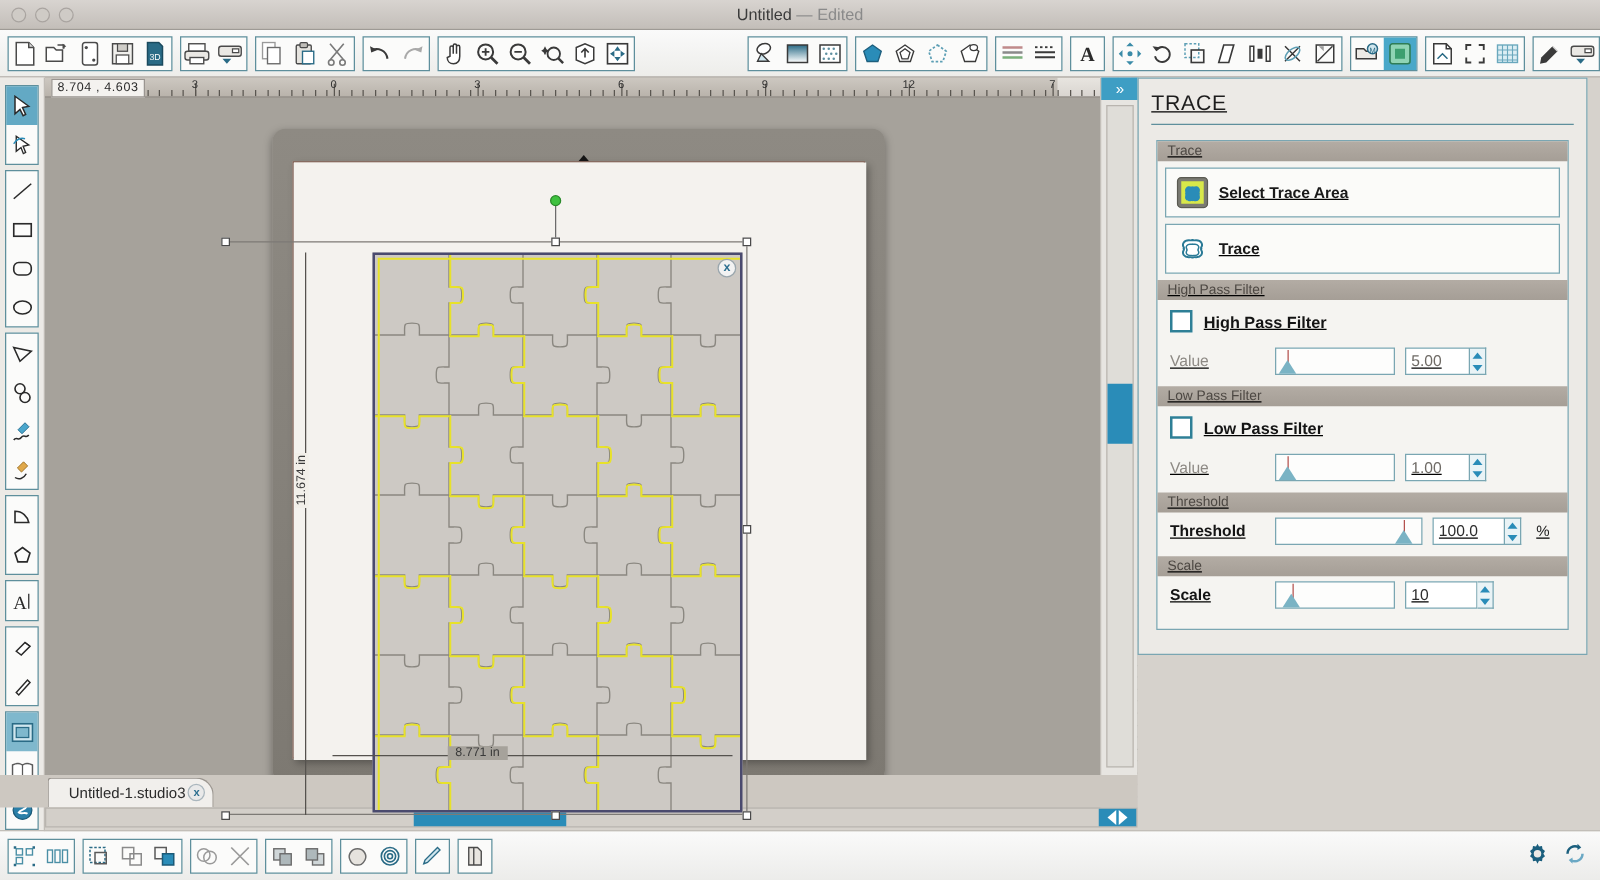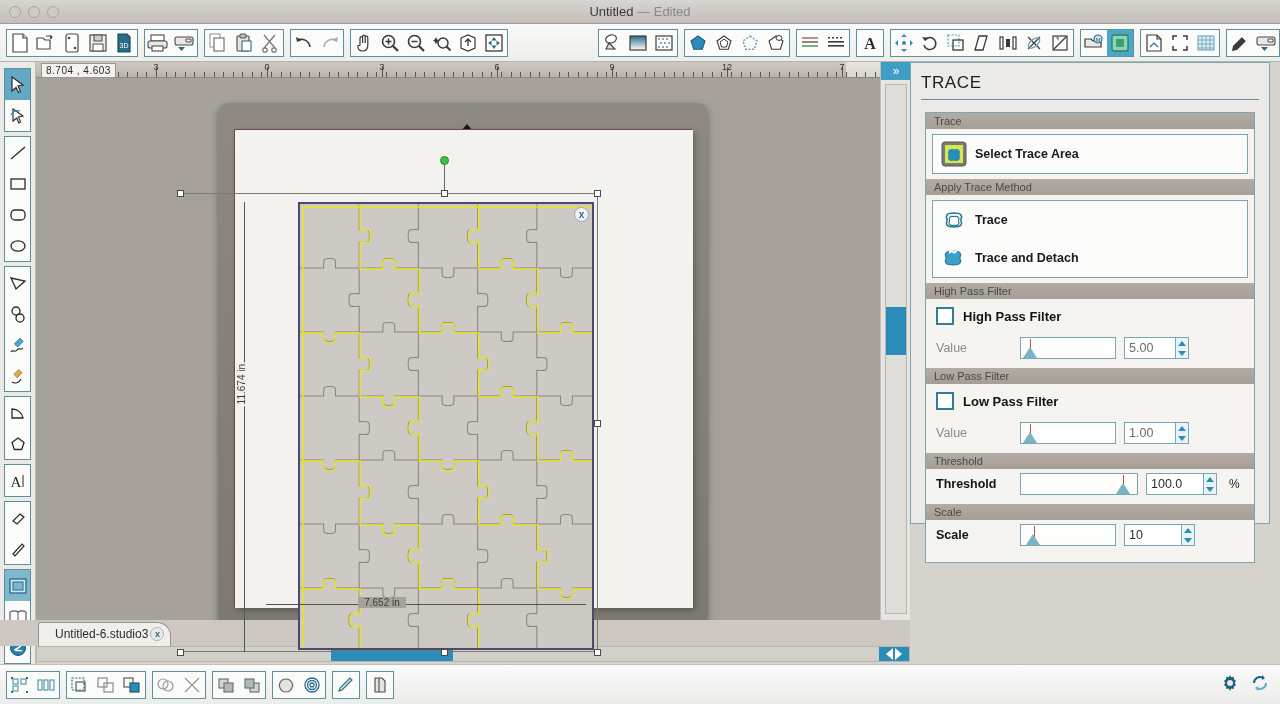--- a/index.html
+++ b/index.html
@@ -225,21 +225,21 @@
     position: absolute; left: 0; top: 664px; width: 1280px; height: 40px;
     background: linear-gradient(#fafafa, #ececea);
     border-top: 1px solid #c2beb8;
     display: flex; align-items: center; padding-left: 6px; gap: 6px;
   }
   .bb-right { position: absolute; right: 10px; top: 8px; display: flex; gap: 10px; }
 
   
   .panel {
     position: absolute; left: 910px; top: 62px; width: 360px; height: 462px;
-    background: #eceae6; border: 1px solid #7aa6b2;
+    background: #eceae6; border: 1px solid #7aa6b2; text-decoration: underline;
   }
   .panel-title {
     font-size: 17px; color: #1d1d1d; padding: 10px 0 6px 10px;
     letter-spacing: 0.6px;
   }
   .panel-rule { height: 1px; background: #5e8f9c; margin: 0 10px 12px 10px; }
   .panel-body { margin: 0 14px; border: 1px solid #7aa6b2; background: #f5f4f1; }
   .sect-head {
     background: linear-gradient(#b3aca4, #a59e96);
     font-size: 11px; color: #4d4843; padding: 2px 8px;
@@ -926,21 +926,21 @@
     <div class="sel-handle" style="left:558px;top:128px;"></div>
     <div class="sel-handle" style="left:558px;top:358px;"></div>
     <div class="sel-handle" style="left:141px;top:587px;"></div>
     <div class="sel-handle" style="left:405px;top:587px;"></div>
     <div class="sel-handle" style="left:558px;top:587px;"></div>
 
     <div class="dim-line" style="left:208px;top:140px;width:1px;height:450px;"></div>
     <div class="dim-label" style="left:200px;top:300px;writing-mode:vertical-rl;transform:rotate(180deg);background:#f2efe9;padding:2px 0;">11.674 in</div>
 
     <div class="dim-line" style="left:230px;top:542px;width:320px;height:1px;"></div>
-    <div class="dim-label" style="left:346px;top:535px;transform:translateX(-50%);background:#a6a29b;padding:0 6px;">7.652 in</div>
+    <div class="dim-label" style="left:346px;top:535px;transform:translateX(-50%);background:#a6a29b;padding:0 6px;">8.771 in</div>
 
     <div class="ruler-v">
       <div class="rv-tick" style="top:77px;width:10px;"></div>
       <div class="rv-lab" style="top:77px;">0</div>
       <div class="rv-tick" style="top:192px;width:10px;"></div>
       <div class="rv-lab" style="top:192px;">3</div>
       <div class="rv-tick" style="top:307px;width:10px;"></div>
       <div class="rv-lab" style="top:307px;">6</div>
       <div class="rv-tick" style="top:422px;width:10px;"></div>
       <div class="rv-lab" style="top:422px;">9</div>
@@ -1020,21 +1020,21 @@
       <div class="vs-thumb"></div>
     </div>
     <div class="vs-arrows">
       <i class="up"></i>
       <i class="dn"></i>
     </div>
   </div>
 
   <div class="tabbar">
     <div class="doc-tab">
-      <span>Untitled-6.studio3</span>
+      <span>Untitled-1.studio3</span>
       <span class="doc-tab-close">x</span>
     </div>
   </div>
 
   <div class="hscroll">
     <div class="hs-thumb"></div>
     <div class="hs-arrows">
       <i class="l"></i>
       <i class="r"></i>
     </div>
@@ -1175,37 +1175,27 @@
         <div class="opt-row">
           <svg width="26" height="26" viewBox="0 0 26 26">
             <rect x="1" y="1" width="24" height="24" rx="3" fill="#7a7a72" stroke="#5a5a52" stroke-width="1"></rect>
             <rect x="4" y="4" width="18" height="18" fill="#d8e84a"></rect>
             <path d="M8 9c2-2 4 0 5-1 1 1 3-1 5 1 2 2 0 4 1 5-1 1 1 3-1 5-2 2-4 0-5 1-1-1-3 1-5-1-2-2 0-4-1-5 1-1-1-3 1-5z" fill="#2a8cb8"></path>
           </svg>
           <span class="lbl">Select Trace Area</span>
         </div>
       </div>
 
-      <div class="sect-head">Apply Trace Method</div>
       <div class="sect-box">
         <div class="opt-row">
           <svg width="26" height="26" viewBox="0 0 26 26">
             <path d="M6 8c2-3 5-1 7-2 2 1 5-1 7 2 2 3-1 4 0 5-1 1 2 2 0 5-2 3-5 1-7 2-2-1-5 1-7-2-2-3 1-4 0-5 1-1-2-2 0-5z" fill="#fff" stroke="#2a7a96" stroke-width="1.6"></path>
             <path d="M8.5 10.5c1.5-2 3.5-.5 4.5-1.2 1 .7 3-.8 4.5 1.2 1.5 2-.6 2.7 0 3.4-.6.7 1.5 1.4 0 3.4-1.5 2-3.5.5-4.5 1.2-1-.7-3 .8-4.5-1.2-1.5-2 .6-2.7 0-3.4.6-.7-1.5-1.4 0-3.4z" fill="none" stroke="#2a7a96" stroke-width="1.2"></path>
           </svg>
           <span class="lbl">Trace</span>
-        </div>
-        <div class="opt-row">
-          <svg width="26" height="26" viewBox="0 0 26 26">
-            <path d="M5 8c2-3 5-1 7-2 2 1 5-1 7 2 2 3-1 4 0 5-1 1 2 2 0 5-2 3-5 1-7 2-2-1-5 1-7-2-2-3 1-4 0-5 1-1-2-2 0-5z" fill="#3aa0c8" stroke="#2a7a96" stroke-width="1.2"></path>
-            <path d="M8 8l3-2 2 2 3-2" fill="none" stroke="#fff" stroke-width="1.4"></path>
-            <circle cx="9" cy="7" r="1.2" fill="#fff"></circle>
-              <circle cx="14" cy="7" r="1.2" fill="#fff"></circle>
-          </svg>
-          <span class="lbl">Trace and Detach</span>
         </div>
       </div>
 
       <div class="sect-head">High Pass Filter</div>
       <div class="chk-row">
         <span class="chkbox"></span>
         <span class="lbl">High Pass Filter</span>
       </div>
       <div class="slider-row">
         <span class="sl-name">Value</span>

